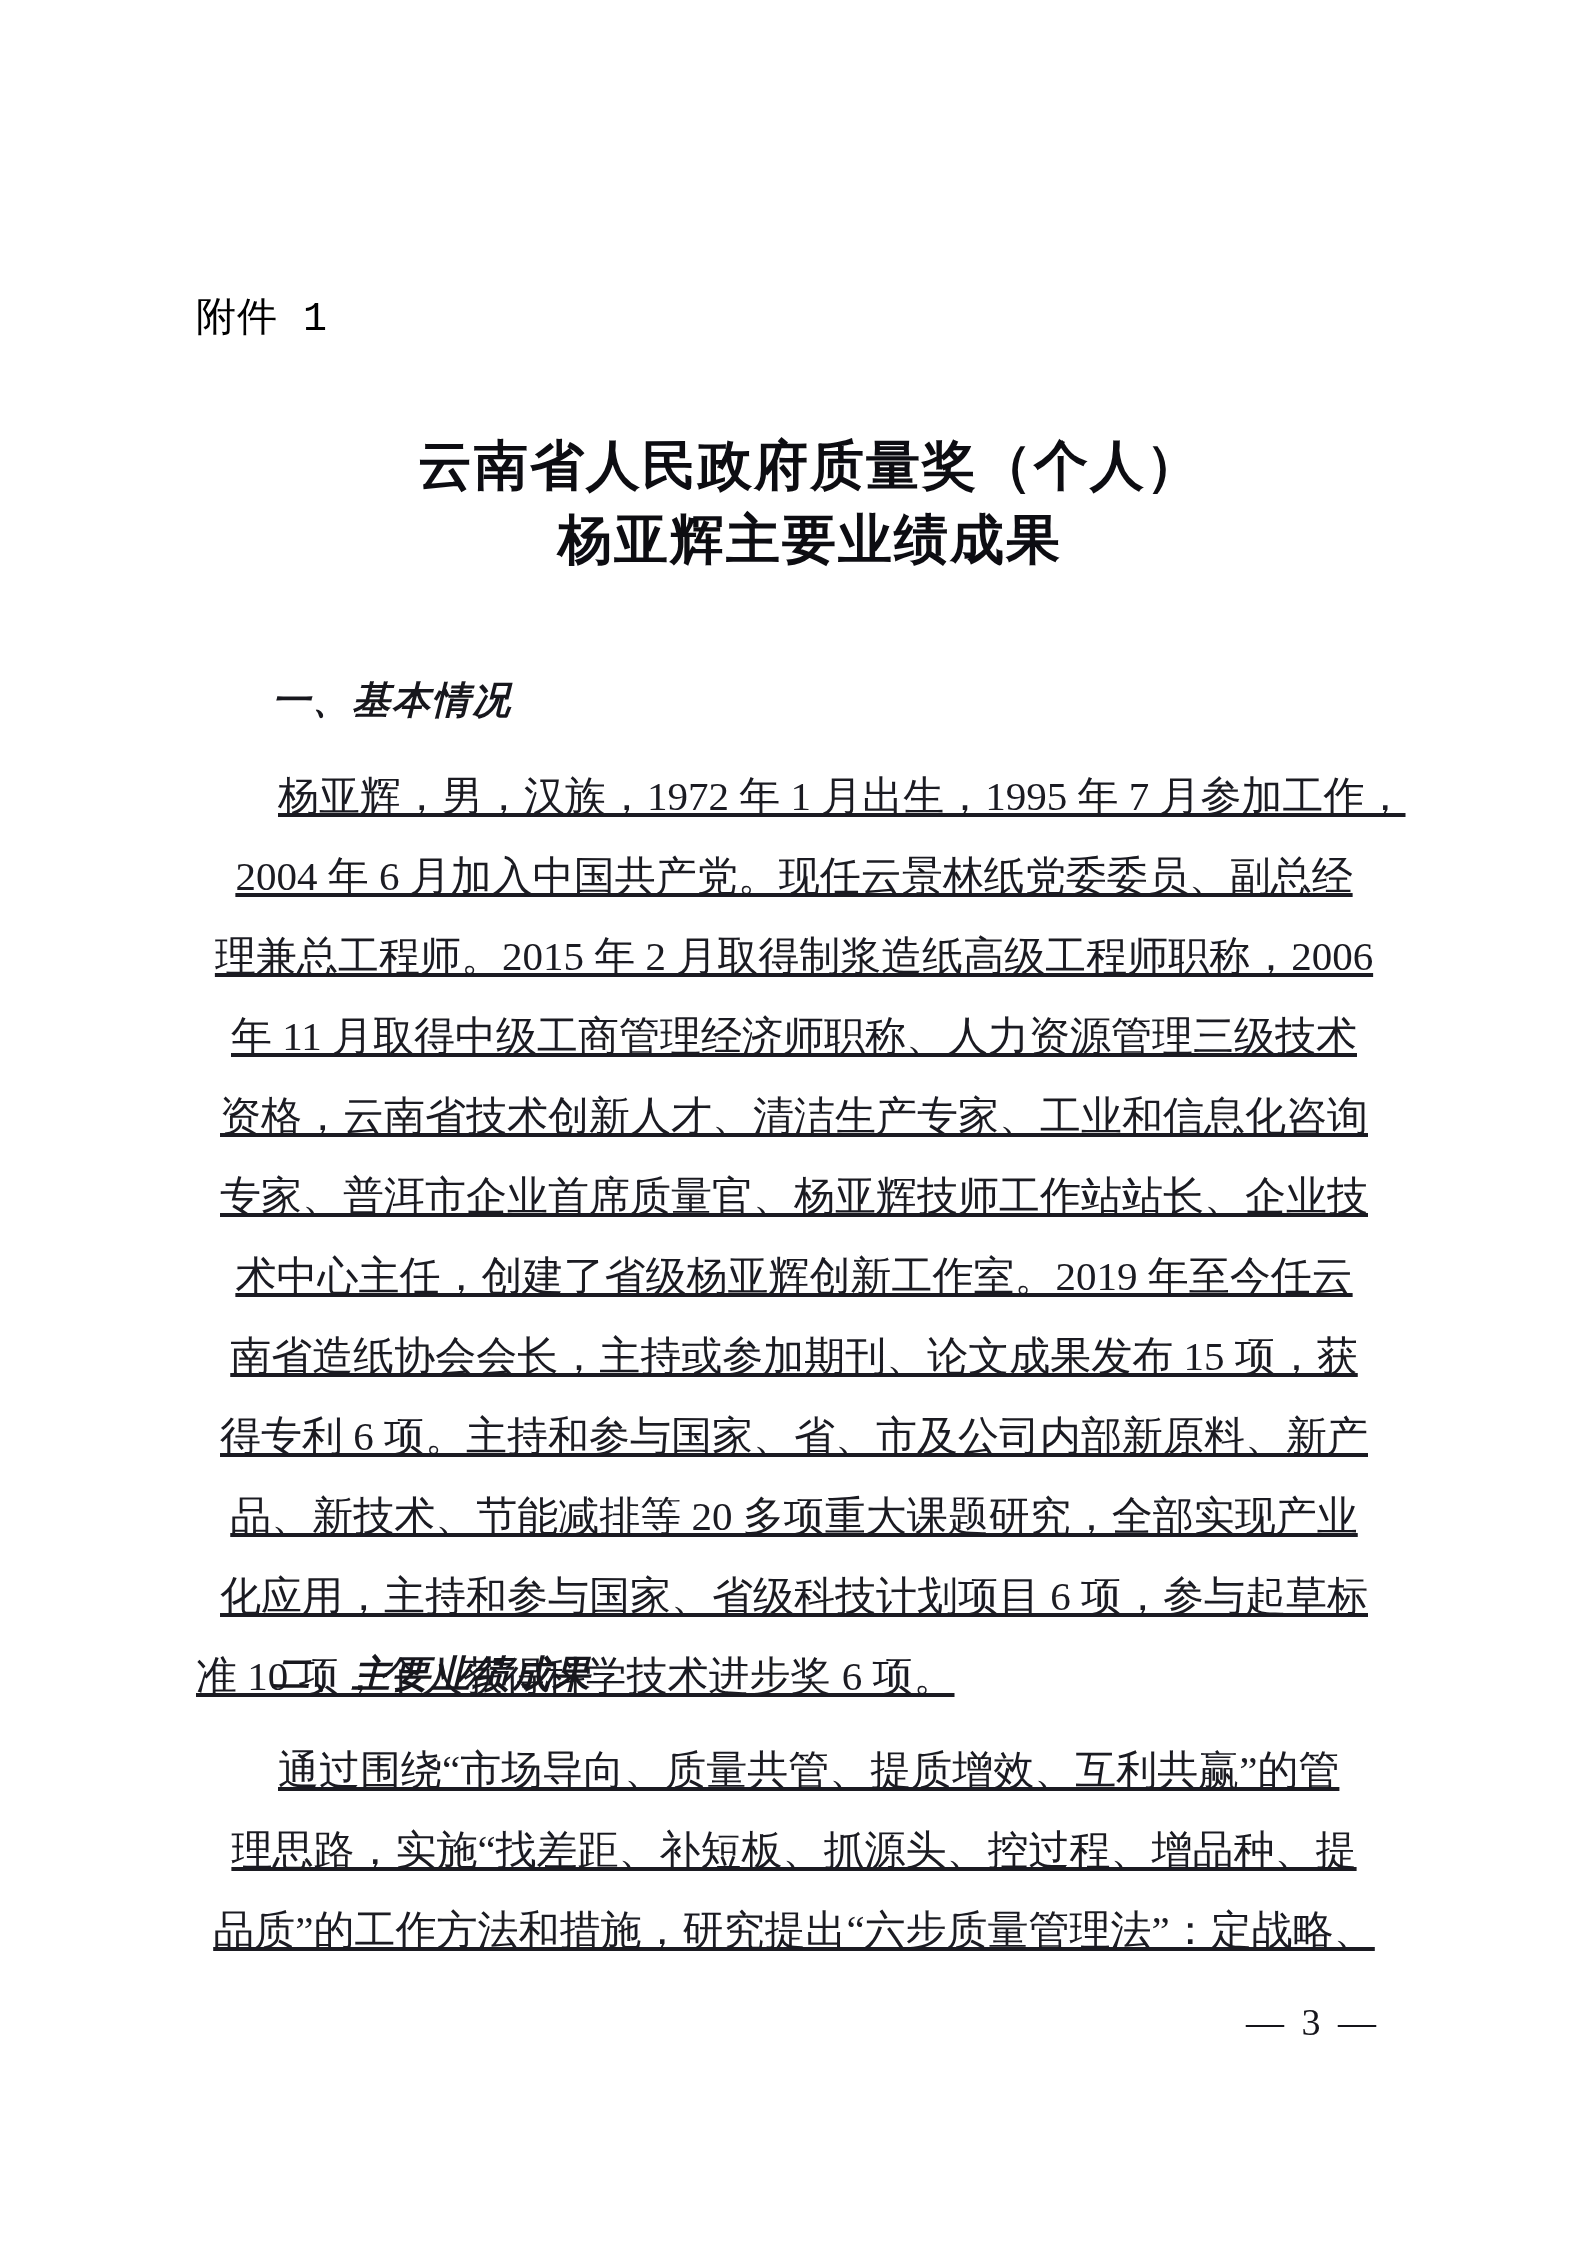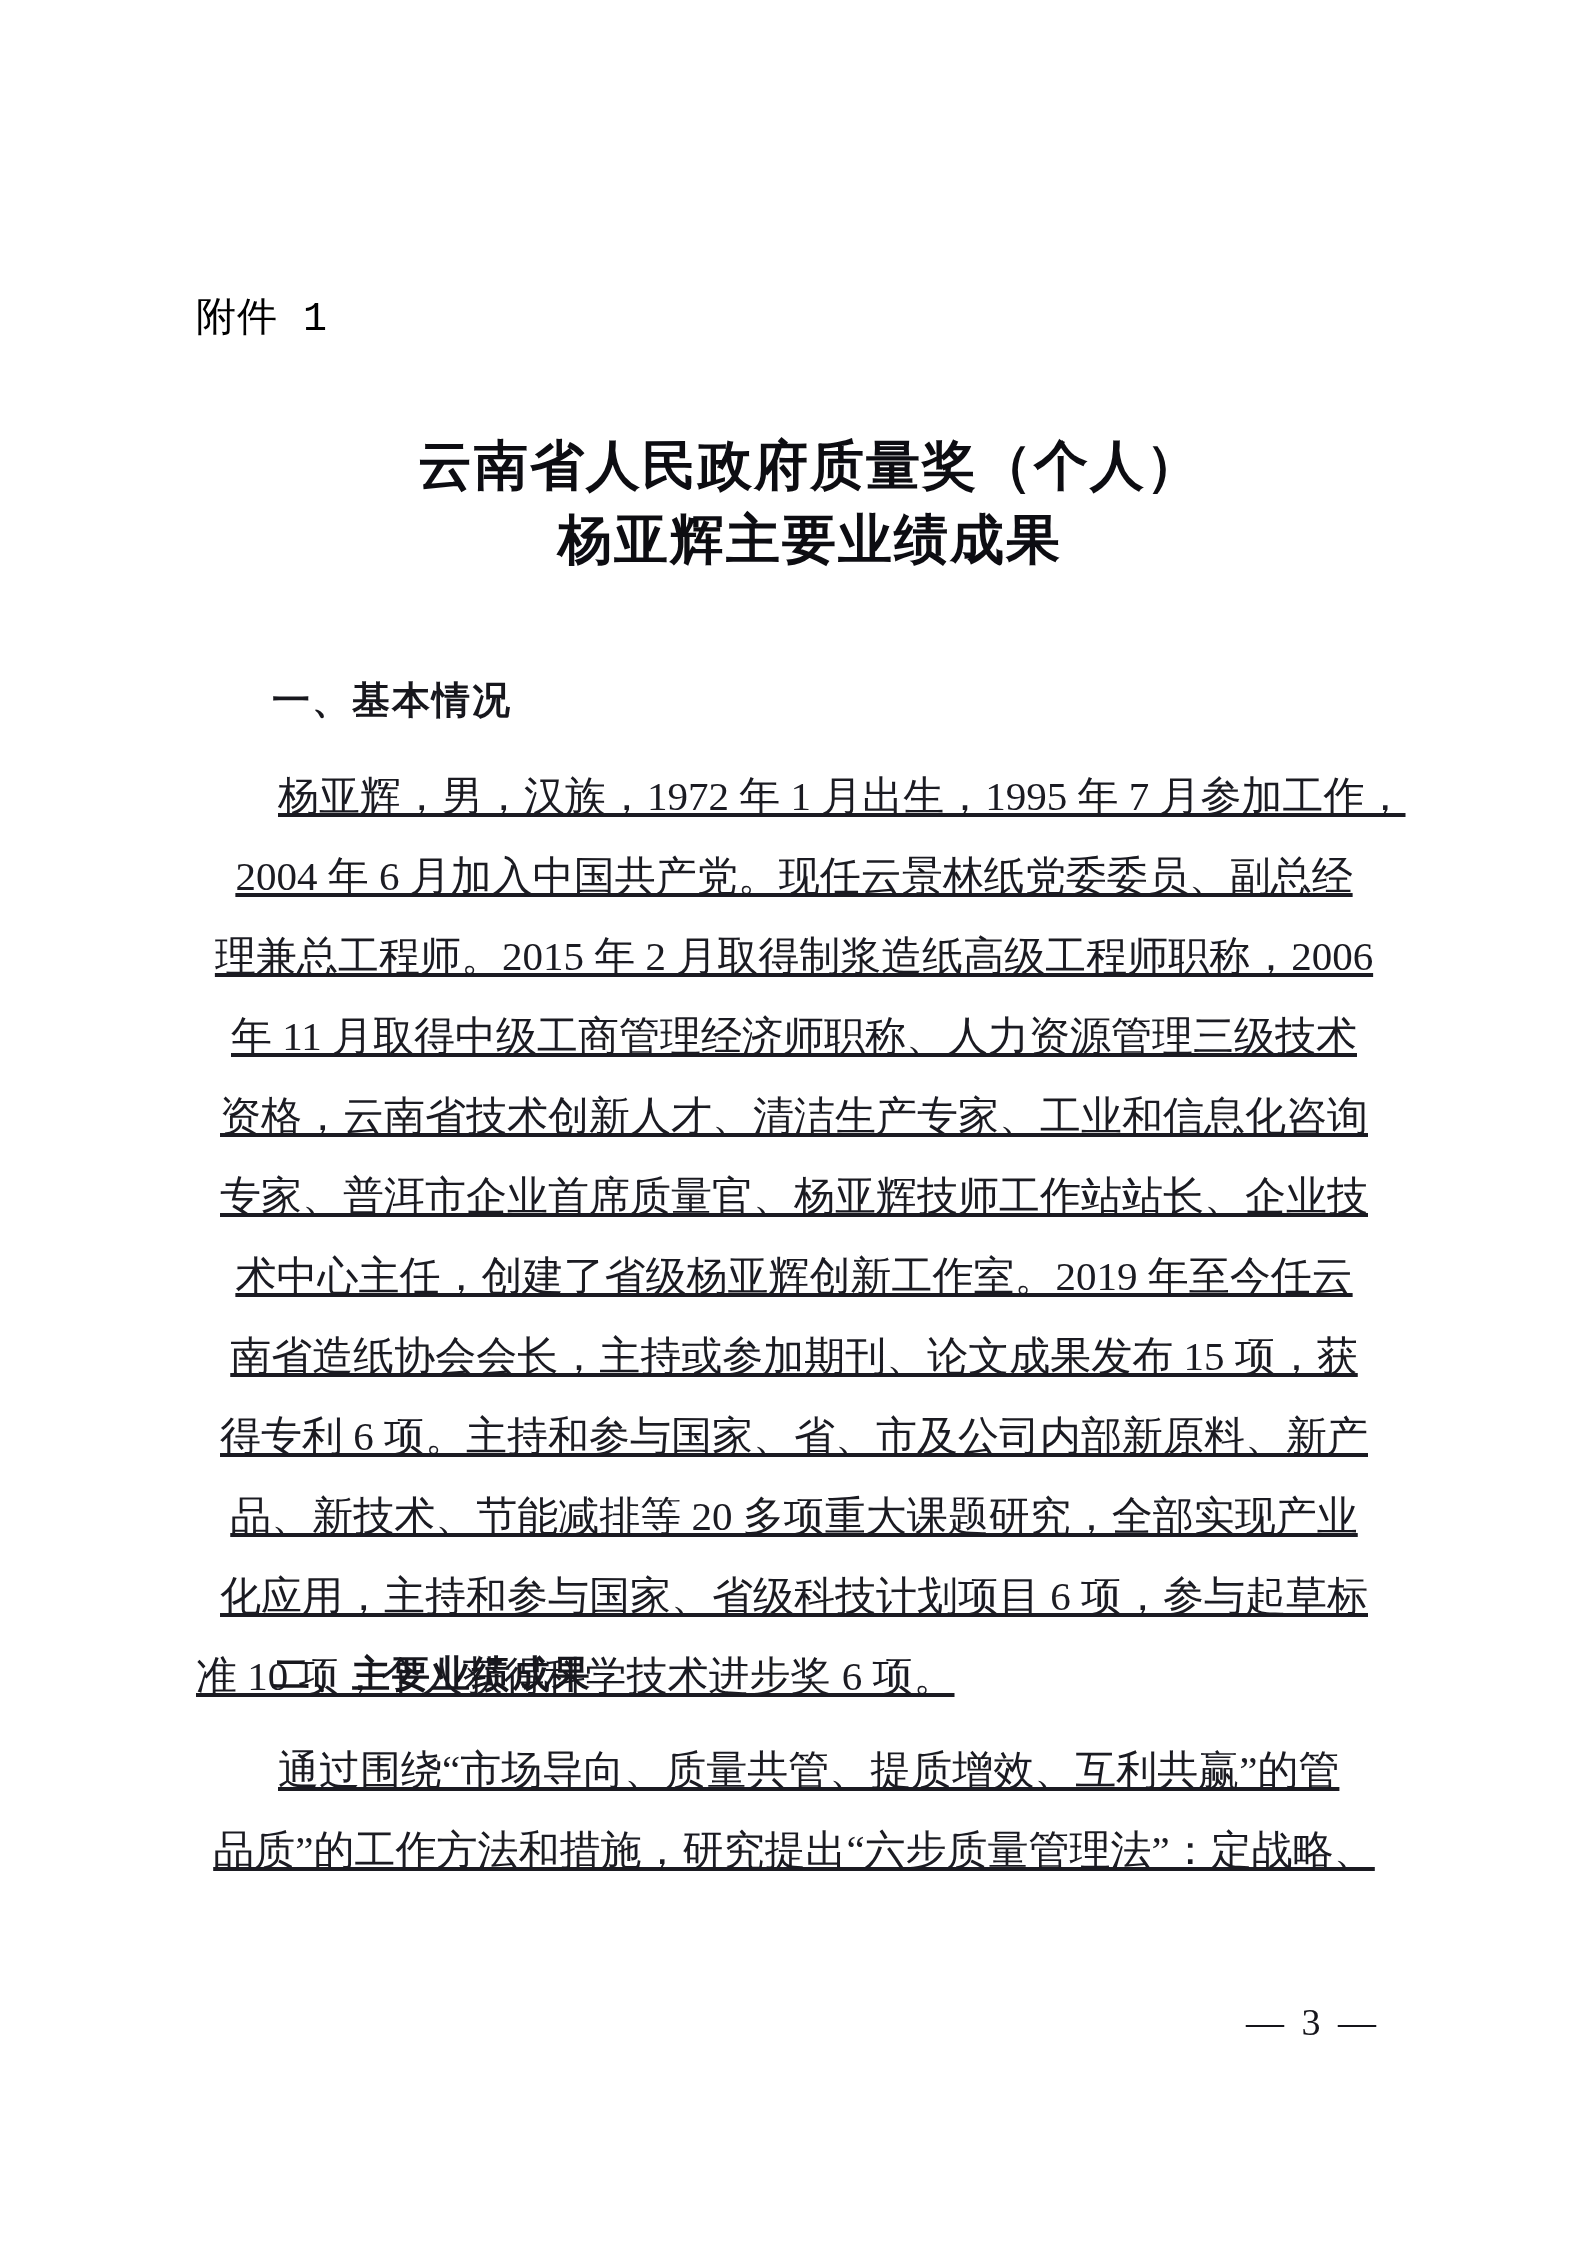--- a/index.html
+++ b/index.html
@@ -69,20 +69,21 @@
     position: absolute;
     left: 0;
     font-family: "Liberation Sans", "DejaVu Sans", sans-serif;
     font-weight: 700;
     font-size: 38px;
     line-height: 56px;
     letter-spacing: 2px;
     color: #17171d;
     text-indent: 76px;
     white-space: nowrap;
+    font-style: italic;
   }
   #heading-1 { top: 672px; }
   #heading-2 { top: 1646px; }
 
   
   .body-block {
     position: absolute;
     left: 0;
     width: 1196px;
   }
@@ -187,20 +188,23 @@
       </div>
     </div>
 
     <div class="section-heading" id="heading-2">二、主要业绩成果</div>
 
     <div class="body-block" id="para-2">
       <div class="body-line indent">
         <span class="seg">通过围绕“市场导向、质量共管、提质增效、互利共赢”的管</span>
       </div>
       <div class="body-line">
+        <span class="seg">理思路，实施“找差距、补短板、抓源头、控过程、增品种、提</span>
+      </div>
+      <div class="body-line">
         <span class="seg">品质”的工作方法和措施，研究提出“六步质量管理法”：定战略、</span>
       </div>
     </div>
 
     <div class="page-number">— 3 —</div>
 
   </div>
 </div>
 
 </body></html>

